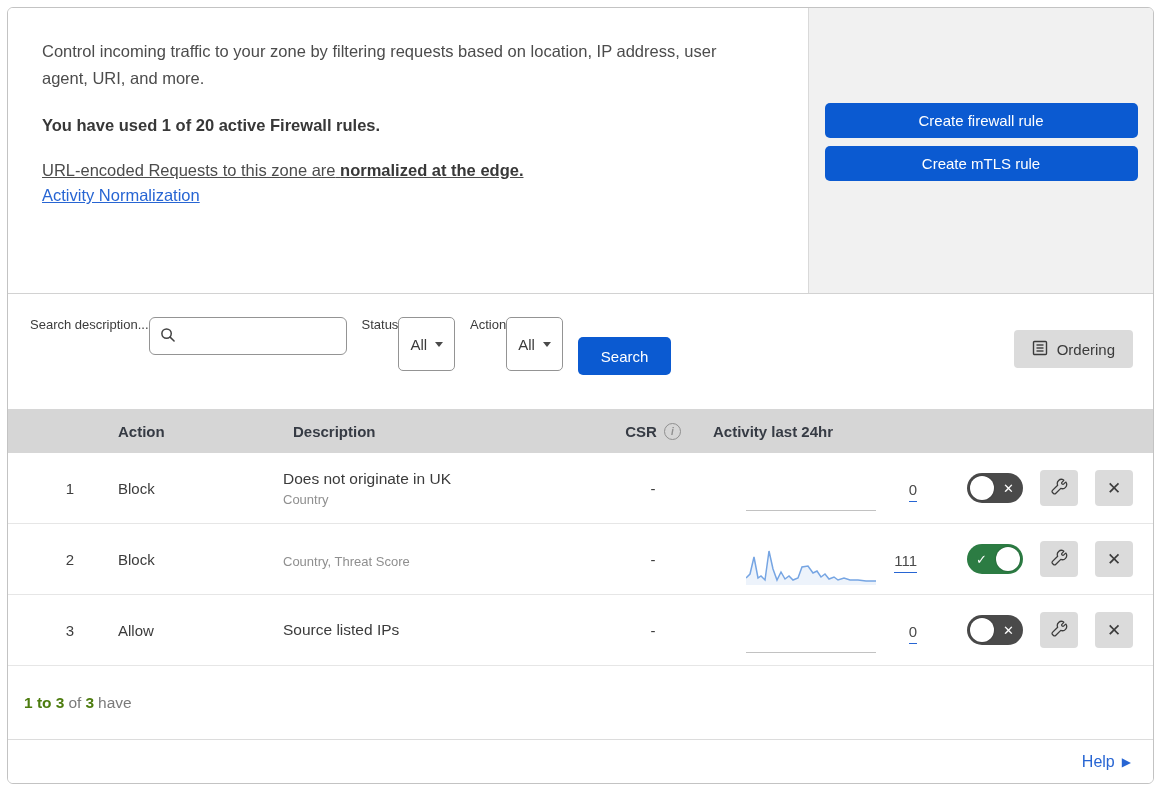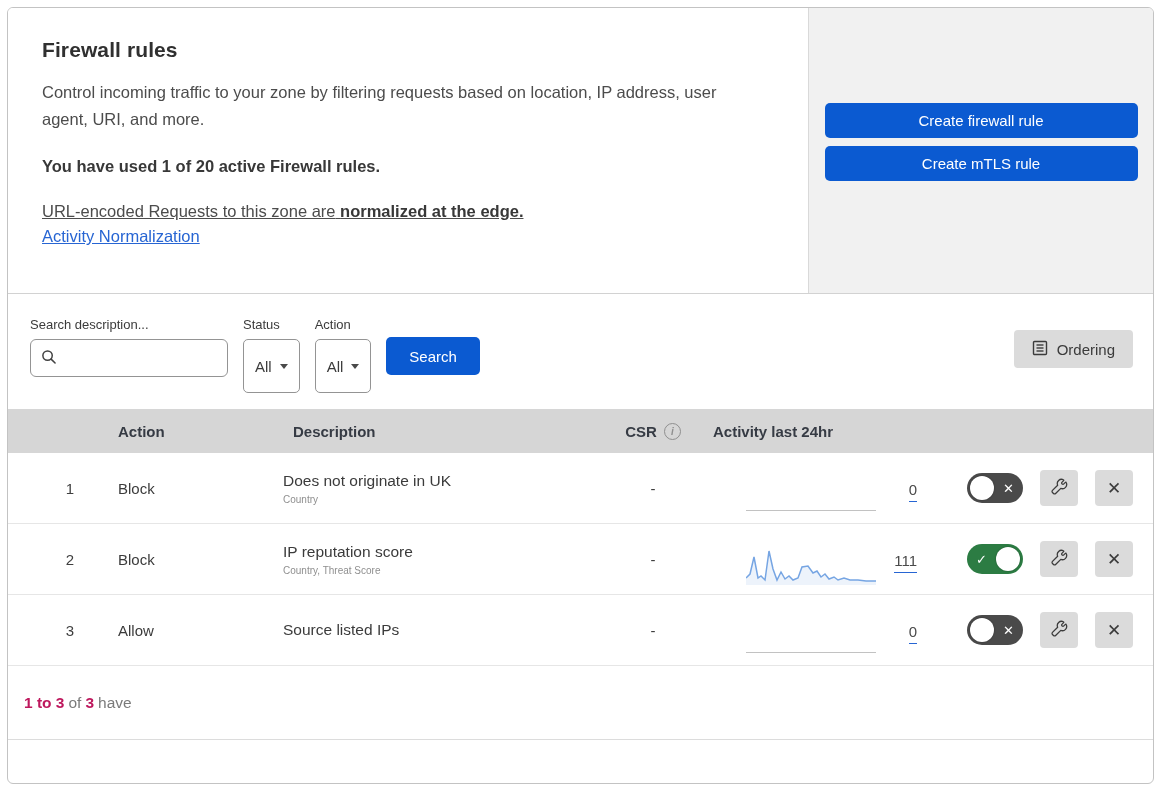--- a/index.html
+++ b/index.html
@@ -26,21 +26,21 @@
   .norm strong{color:#383838;}
   a.link{color:#2765d3;font-size:16.5px;text-decoration:underline;cursor:pointer;}
   .btn-primary{
     width:313px;height:35px;background:#0b5ad1;border:none;border-radius:5px;
     color:#fff;font-size:15px;font-family:inherit;cursor:pointer;
   }
 
   
   .filters{display:flex;align-items:flex-start;height:115px;box-sizing:border-box;
     padding:23px 20px 0 22px;background:#fff;}
-  .fgroup{display:flex;flex-direction:column;margin-right:15px;}
+  .fgroup{display:flex;flex-direction:row;margin-right:15px;}
   .flabel{font-size:13px;color:#3b3b3b;margin-bottom:7px;}
   .search-box{width:198px;height:38px;box-sizing:border-box;border:1px solid #949494;
     border-radius:6px;display:flex;align-items:center;gap:8px;padding:0 10px;background:#fff;}
   .search-box input{border:none;outline:none;flex:1;min-width:0;font-size:15px;
     font-family:inherit;color:#3b3b3b;background:transparent;}
   .dropdown{height:54px;box-sizing:border-box;border:1px solid #949494;border-radius:5px;
     display:flex;align-items:center;gap:8px;padding:0 11px;font-size:15px;color:#3b3b3b;
     background:#fff;cursor:pointer;}
   .caret{width:0;height:0;border-left:4.5px solid transparent;
     border-right:4.5px solid transparent;border-top:5.5px solid #4a4a4a;}
@@ -57,21 +57,21 @@
   .th-action,.td-action{padding-left:10px;}
   .th-desc{padding-left:10px;}
   .th-csr{display:flex;align-items:center;justify-content:center;gap:7px;}
   .th-activity,.td-activity-pad{padding-left:12px;}
   .info{display:inline-flex;align-items:center;justify-content:center;width:15px;height:15px;
     border:1px solid #8f8f8f;border-radius:50%;color:#8f8f8f;font-size:10px;
     font-style:italic;font-weight:700;cursor:pointer;}
   .trow{height:70px;align-items:center;border-bottom:1px solid #e6e6e6;font-size:15px;background:#fff;}
   .td-num{text-align:center;padding-left:24px;color:#3f3f3f;}
   .td-desc .title{font-size:15.5px;color:#3b3b3b;}
-  .td-desc .sub{font-size:10px;color:#8f8f8f;margin-top:4px;}
+  .td-desc .sub{font-size:13px;color:#8f8f8f;margin-top:4px;}
   .td-csr{text-align:center;color:#3f3f3f;}
   .td-activity{display:flex;height:100%;box-sizing:border-box;align-items:flex-end;
     justify-content:space-between;padding:0 10px 9px 45px;}
   .spark-flat{width:130px;border-bottom:1.5px solid #c2c2c2;margin-bottom:3px;}
   svg.spark{width:130px;height:38px;display:block;}
   .count-link{align-self:center;margin-top:16px;color:#4a4a4a;font-size:15px;
     text-decoration:none;border-bottom:1px solid #2765d3;padding-bottom:3px;cursor:pointer;}
   .td-controls{display:flex;align-items:center;justify-content:flex-end;gap:17px;padding-right:20px;}
 
   .toggle{position:relative;width:56px;height:30px;border-radius:15px;cursor:pointer;flex:none;}
@@ -85,37 +85,36 @@
     font-size:13px;font-weight:700;display:none;}
   .toggle.off .t-x{display:block;right:9px;}
   .toggle.on .t-check{display:block;left:9px;}
 
   .icon-btn{width:38px;height:36px;background:#dbdbdb;border:none;border-radius:4px;
     display:flex;align-items:center;justify-content:center;cursor:pointer;}
   .x-glyph{font-size:17px;color:#3b3b3b;line-height:1;}
 
   .tfoot{height:73px;display:flex;align-items:center;padding-left:16px;font-size:15.5px;
     border-bottom:1px solid #dcdcdc;background:#fff;}
-  .tfoot .b{font-weight:700;color:#be185d;}
+  .tfoot .b{font-weight:700;color:#4d7c0f;}
   .tfoot .g{color:#7a7a7a;font-weight:400;}
   .tfoot span{margin-right:4px;}
 
   .help-bar{height:44px;display:flex;align-items:center;justify-content:flex-end;
     padding-right:22px;gap:7px;background:#fff;}
   .help-link{color:#2765d3;font-size:16px;text-decoration:none;cursor:pointer;}
   .help-arrow{color:#2765d3;font-size:12px;line-height:1;}
 </style>
 </head>
 <body>
 
 <div class="page">
 
   <section class="top">
     <div class="top-left">
-      <h1 class="page-title">Firewall rules</h1>
       <p class="desc">Control incoming traffic to your zone by filtering requests based on location, IP address, user agent, URI, and more.</p>
       <p class="usage">You have used 1 of 20 active Firewall rules.</p>
       <p class="norm"><span>URL-encoded Requests to this zone are</span> <strong>normalized at the edge.</strong></p>
       <a class="link">Activity Normalization</a>
     </div>
     <div class="top-right">
       <button class="btn-primary">Create firewall rule</button>
       <button class="btn-primary">Create mTLS rule</button>
     </div>
   </section>
@@ -202,21 +201,20 @@
         <button class="icon-btn">
           <span class="x-glyph">✕</span>
         </button>
       </div>
     </div>
 
     <div class="grid-cols trow">
       <div class="td-num">2</div>
       <div class="td-action">Block</div>
       <div class="td-desc">
-        <div class="title">IP reputation score</div>
         <div class="sub">Country, Threat Score</div>
       </div>
       <div class="td-csr">-</div>
       <div class="td-activity">
         <svg class="spark" viewBox="0 0 130 38">
           <polygon fill="#76a5e3" fill-opacity="0.13" points="0,31 4,27 8,10 12,31 15,29 19,33 23,4 27,22 31,33 35,25 39,32 43,29 47,33 52,31 56,20 62,19 67,26 71,24 75,30 79,27 83,32 88,30 92,33 98,31 104,33 112,33 120,34 130,34 130,38 0,38"></polygon>
           <polyline fill="none" stroke="#76a5e3" stroke-width="1.5" points="0,31 4,27 8,10 12,31 15,29 19,33 23,4 27,22 31,33 35,25 39,32 43,29 47,33 52,31 56,20 62,19 67,26 71,24 75,30 79,27 83,32 88,30 92,33 98,31 104,33 112,33 120,34 130,34"></polyline>
         </svg>
         <a class="count-link">111</a>
       </div>
@@ -270,14 +268,18 @@
     </div>
 
     <div class="tfoot">
       <span class="b">1 to 3</span>
       <span class="g">of</span>
       <span class="b">3</span>
       <span class="g">have</span>
     </div>
   </section>
 
+  <footer class="help-bar">
+    <a class="help-link">Help</a>
+    <span class="help-arrow">▶</span>
+  </footer>
 
 </div>
 
 </body></html>

